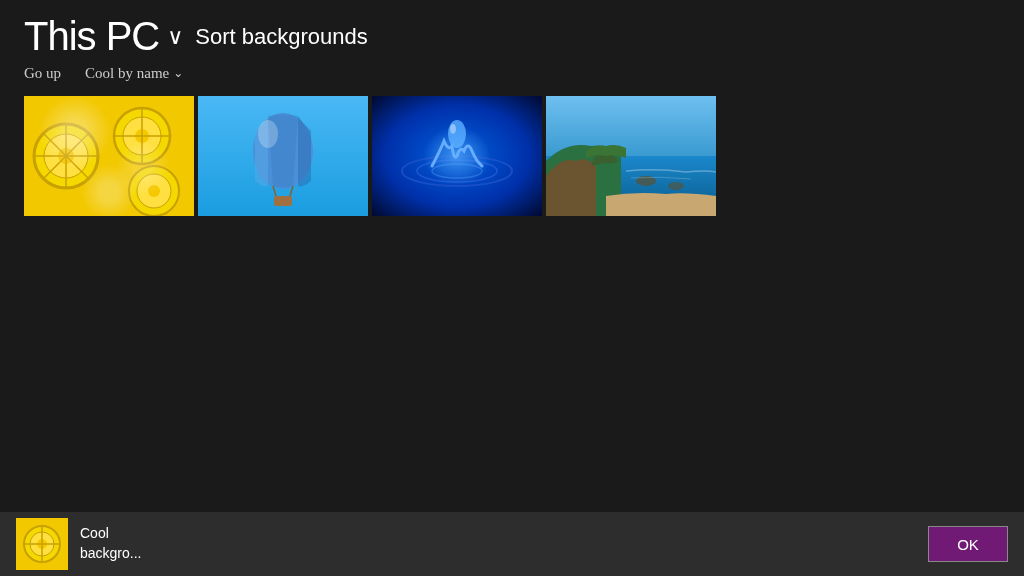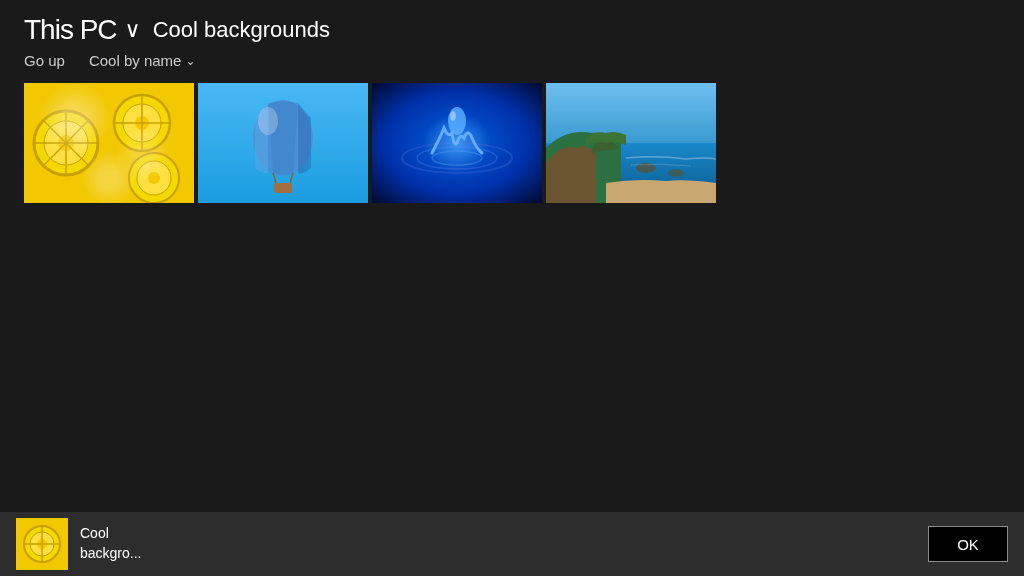--- a/index.html
+++ b/index.html
@@ -13,21 +13,21 @@
       position: relative;
     }
 
     
     .header {
       display: flex;
       align-items: center;
       padding: 14px 24px 0 24px;
     }
     .title-pc {
-      font-size: 28px;
+      font-size: 40px;
       font-weight: 200;
       letter-spacing: -1px;
       color: #ffffff;
     }
     .title-chevron {
       font-size: 22px;
       color: #ffffff;
       margin: 0 8px;
       cursor: pointer;
     }
@@ -48,20 +48,21 @@
     .toolbar-btn {
       font-size: 15px;
       color: #cccccc;
       cursor: pointer;
       background: none;
       border: none;
       color: #cccccc;
       display: flex;
       align-items: center;
       gap: 4px;
+      font-family: Liberation Serif, serif;
     }
     .chevron-down {
       font-size: 12px;
     }
 
     
     .file-grid {
       display: grid;
       grid-template-columns: repeat(auto-fill, 170px);
       gap: 4px;
@@ -167,34 +168,34 @@
     }
     .status-buttons {
       margin-left: auto;
       display: flex;
       gap: 8px;
     }
     .btn-ok, .btn-cancel {
       min-width: 80px;
       height: 36px;
       border: 1px solid #888;
-      background: #000000;
+      background: #701a75;
       color: #ffffff;
       font-size: 15px;
       cursor: pointer;
       padding: 0 16px;
     }
   </style>
 </head>
 <body>
 
 <div class="header">
   <span class="title-pc">This PC</span>
   <span class="title-chevron">∨</span>
-  <span class="breadcrumb-folder">Cool backgrounds</span>
+  <span class="breadcrumb-folder">Sort backgrounds</span>
 </div>
 
 <div class="toolbar">
   <button class="toolbar-btn">Go up</button>
   <button class="toolbar-btn">
     <span>Cool by name</span>
     <span class="chevron-down">⌄</span>
   </button>
 </div>
 

